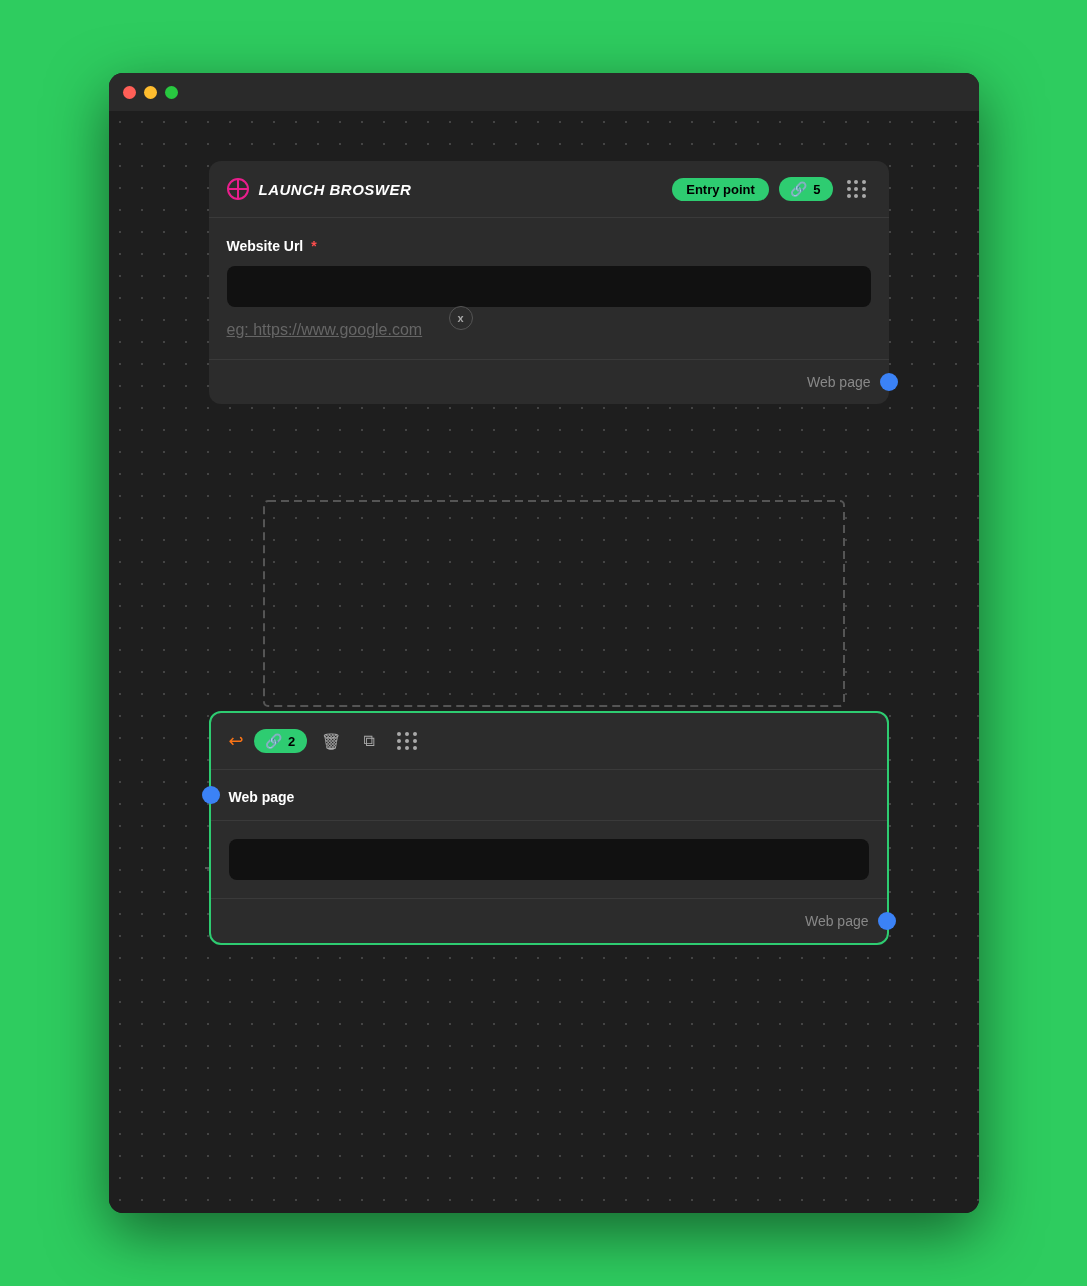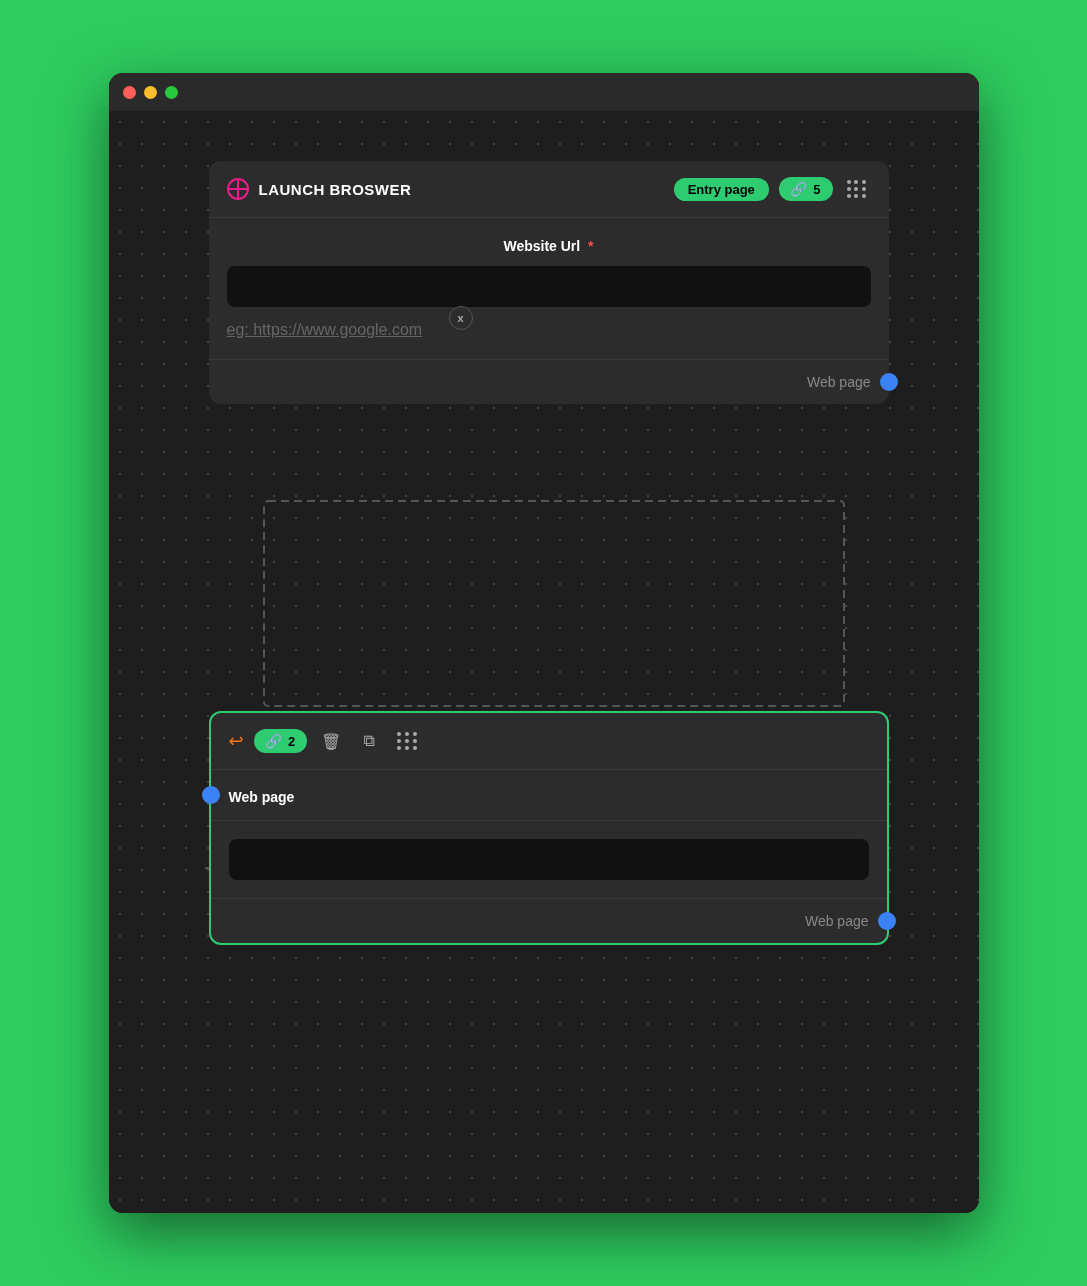--- a/index.html
+++ b/index.html
@@ -79,20 +79,21 @@
       gap: 10px;
     }
 
     .card-title {
       font-size: 15px;
       font-weight: 700;
       color: #ffffff;
       letter-spacing: 0.5px;
       flex: 1;
       text-transform: uppercase;
+      font-style: italic;
     }
 
     .badge-entry {
       background: #2ecc71;
       color: #000;
       font-size: 13px;
       font-weight: 600;
       padding: 4px 14px;
       border-radius: 20px;
     }
@@ -142,21 +143,20 @@
 
     .card-body {
       padding: 20px 18px;
     }
 
     .field-label {
       font-size: 14px;
       font-weight: 700;
       color: #ffffff;
       margin-bottom: 12px;
-      text-align: center;
     }
 
     .field-label .required {
       color: #ff4d4d;
       margin-left: 4px;
     }
 
     .field-input {
       background: #111;
       border: none;
@@ -314,21 +314,21 @@
 
     <div class="x-button">
       <span>x</span>
     </div>
 
     <div class="card card-launch">
       <div class="card-header">
         <div class="globe-icon"></div>
         <span class="card-title">LAUNCH BROSWER</span>
         <div class="header-actions">
-          <span class="badge-entry">Entry page</span>
+          <span class="badge-entry">Entry point</span>
           <div class="badge-count">
             <span class="link-icon">🔗</span>
             <span>5</span>
           </div>
           <div class="dots-menu">
             <div class="dots-grid">
               <span></span>
                 <span></span>
                 <span></span>
               <span></span>

